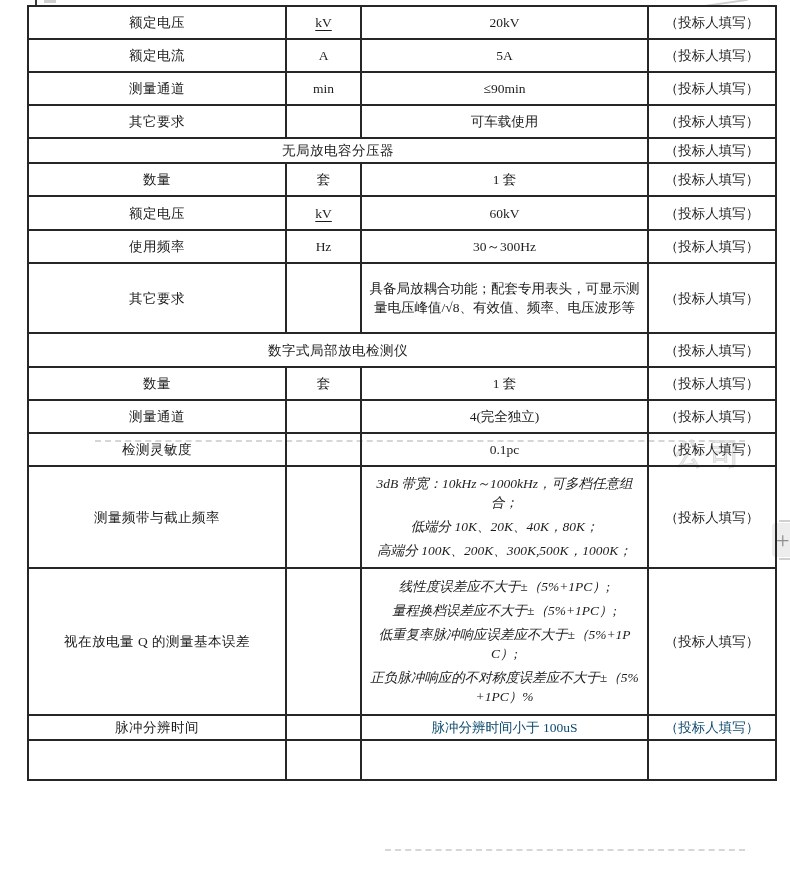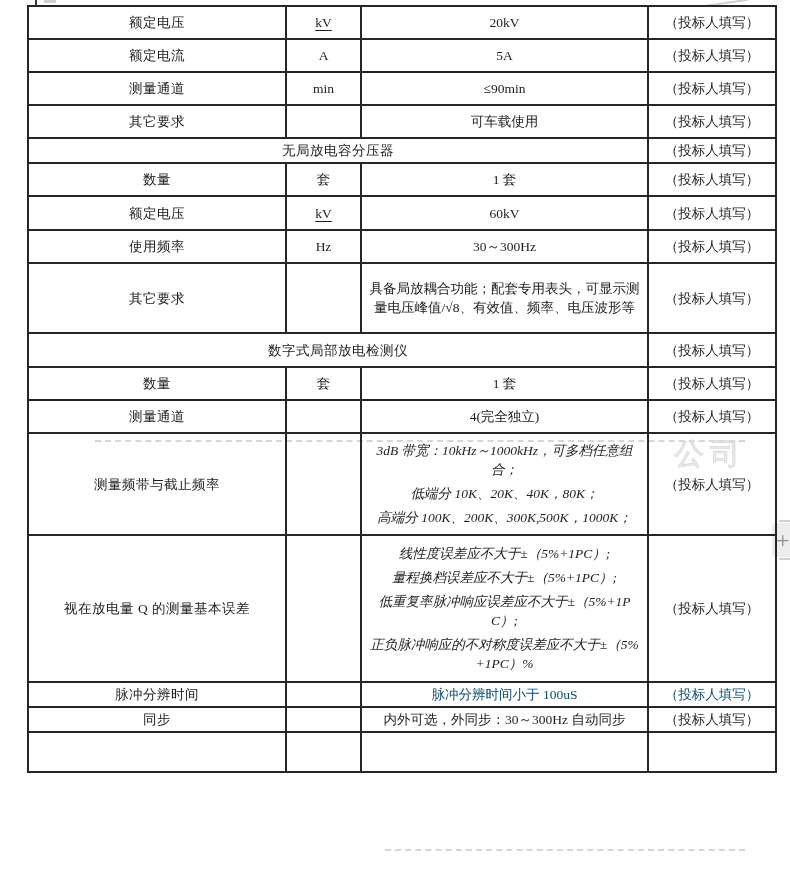--- a/index.html
+++ b/index.html
@@ -139,20 +139,26 @@
         <td class="c-bid">（投标人填写）</td>
       </tr>
 
       <tr class="h33">
         <td class="c-name">测量通道</td>
         <td class="c-unit"></td>
         <td class="c-val">4(完全独立)</td>
         <td class="c-bid">（投标人填写）</td>
       </tr>
 
+      <tr class="h33">
+        <td class="c-name">检测灵敏度</td>
+        <td class="c-unit"></td>
+        <td class="c-val">0.1pc</td>
+        <td class="c-bid">（投标人填写）</td>
+      </tr>
 
       <tr class="h102">
         <td class="c-name">测量频带与截止频率</td>
         <td class="c-unit"></td>
         <td class="c-val">
           <p>3dB 带宽：10kHz～1000kHz，可多档任意组合；</p>
           <p>低端分 10K、20K、40K，80K；</p>
           <p>高端分 100K、200K、300K,500K，1000K；</p>
         </td>
         <td class="c-bid">（投标人填写）</td>
@@ -170,26 +176,20 @@
         <td class="c-bid">（投标人填写）</td>
       </tr>
 
       <tr class="h32 faded">
         <td class="c-name">脉冲分辨时间</td>
         <td class="c-unit"></td>
         <td class="c-val">脉冲分辨时间小于 100uS</td>
         <td class="c-bid">（投标人填写）</td>
       </tr>
 
-      <tr class="h32">
-        <td class="c-name">同步</td>
-        <td class="c-unit"></td>
-        <td class="c-val">内外可选，外同步：30～300Hz 自动同步</td>
-        <td class="c-bid">（投标人填写）</td>
-      </tr>
 
       <tr class="h40">
         <td class="c-name"></td>
         <td class="c-unit"></td>
         <td class="c-val"></td>
         <td class="c-bid"></td>
       </tr>
 
     </tbody>
   </table>

